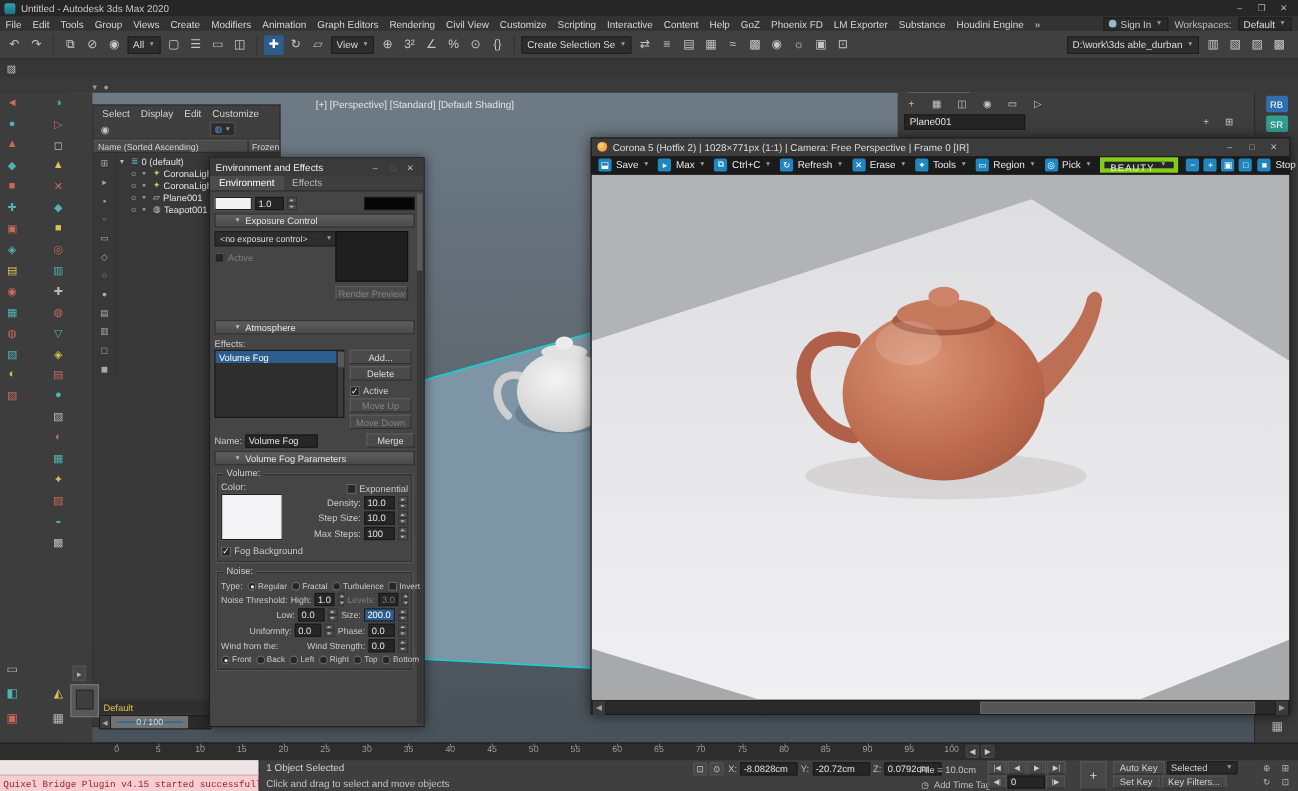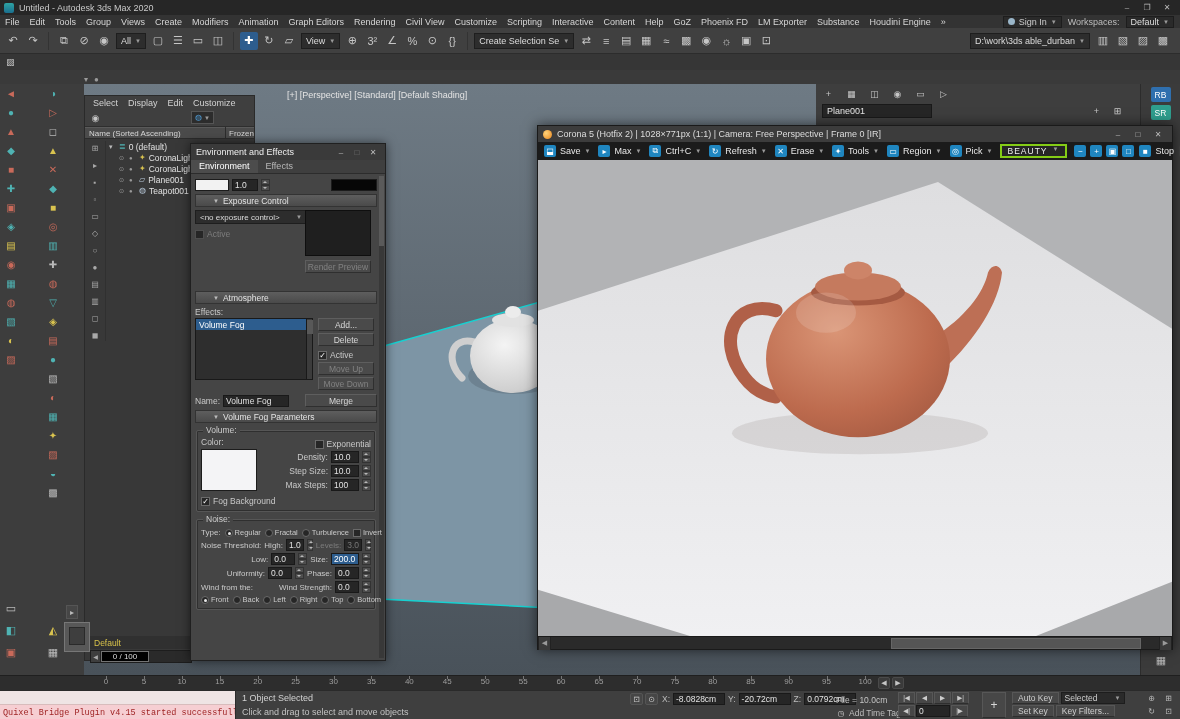--- a/index.html
+++ b/index.html
@@ -102,21 +102,21 @@
 .dirs{gap:4px;flex-wrap:nowrap}
 .dir{display:inline-flex;align-items:center;gap:2px;font-size:7.5px;color:#c9c9c9;white-space:nowrap}
 
 .cw{left:537px;top:41px;width:636px;height:525px;background:#2b2b2b;border:1px solid #1a1a1a;box-shadow:0 0 12px rgba(0,0,0,.6);z-index:5;display:flex;flex-direction:column}
 .cwtitle{height:17px;background:#3c3c3c;display:flex;align-items:center;gap:5px;padding:0 5px;font-size:9px;color:#ddd}
 .cwico{width:9px;height:9px;border-radius:50%;background:radial-gradient(circle at 35% 35%,#ffd37a,#e8851c)}
 .cbar{height:19px;background:#1b1b1b;display:flex;align-items:center;gap:7px;padding:0 6px;font-size:9px;color:#e8e8e8}
 .cbar-left{display:flex;align-items:center;gap:8px}
 .cbtn{display:flex;align-items:center;gap:4px;white-space:nowrap}
 .cico{width:12px;height:12px;background:#1f86c0;border-radius:2px;color:#fff;font-size:8px;display:flex;align-items:center;justify-content:center;flex:none}
-.cbeauty{display:flex;align-items:flex-start;gap:5px;background:#262626;border:2px solid #84cc16;height:14px;padding:0 6px;font-size:8.5px;letter-spacing:1px;color:#f0f0f0}
+.cbeauty{display:flex;align-items:flex-start;gap:5px;background:#262626;border:4px solid #84cc16;height:14px;padding:0 6px;font-size:8.5px;letter-spacing:1px;color:#f0f0f0}
 .cright{margin-left:auto;display:flex;align-items:center;gap:5px}
 .crender{flex:1;position:relative;background:#b5b6b8}
 .cscroll{height:13px;background:#2a2a2a;display:flex;align-items:center;border-top:1px solid #1a1a1a}
 .csbtn{width:13px;height:13px;display:flex;align-items:center;justify-content:center;color:#9a9a9a;font-size:7px;background:#3a3a3a;border-right:1px solid #222;border-left:1px solid #222}
 .cstrack{flex:1;position:relative;height:13px}
 .csthumb{position:absolute;left:340px;width:250px;top:1px;bottom:1px;background:#555;border:1px solid #666}
 
 .trp{left:816px;top:0;width:324px;height:46px;background:#3e3e3e;border-bottom:1px solid #2c2c2c;z-index:3;padding:3px 6px}
 .trp .row1{display:flex;gap:10px;align-items:center}
 .trp .row2{display:flex;gap:6px;align-items:center;margin-top:4px}
@@ -126,21 +126,21 @@
 .badge.rb{background:#2f6fae}
 .badge.sr{background:#2f9e8e}
 .rsbot{position:absolute;bottom:6px;left:0;width:40px;display:flex;flex-direction:column;align-items:center;gap:4px}
 
 .blarrow{left:66px;top:521px;width:12px;height:14px;color:#bbb;font-size:8px;display:flex;align-items:center;justify-content:center;background:#464646;border:1px solid #555;z-index:3}
 .minibox{left:64px;top:538px;width:26px;height:30px;background:#585858;border:1px solid #777;z-index:3}
 .minibox .inner{margin:4px;height:18px;background:#3e3e3e;border:1px solid #2a2a2a}
 .deflbl{left:90px;top:552px;width:102px;height:13px;background:#303030;color:#d8c24a;font-size:8.5px;display:flex;align-items:center;padding:0 4px;z-index:4}
 .tslider{left:90px;top:566px;width:102px;height:13px;background:#2a2a2a;border:1px solid #1d1d1d;display:flex;align-items:center;z-index:4}
 .tsarr{width:10px;height:11px;display:flex;align-items:center;justify-content:center;color:#aaa;font-size:6px;background:#3e3e3e;border-right:1px solid #222}
-.tsthumb{width:48px;height:11px;background:#000000;border:1px solid #737373;color:#ddd;font-size:8px;display:flex;align-items:center;justify-content:center}
+.tsthumb{width:70px;height:11px;background:#0369a1;border:5px solid #737373;color:#ddd;font-size:8px;display:flex;align-items:center;justify-content:center}
 
 .track{left:0;top:675px;width:1180px;height:15px;background:#2d2d2d;border-top:1px solid #1f1f1f}
 .ruler{position:absolute;left:100px;width:772px;top:1px;height:13px;display:flex;justify-content:space-between}
 .tick{position:relative;min-width:12px;text-align:center;font-size:8px;color:#9e9e9e}
 .tick::before{content:"";position:absolute;left:50%;top:-1px;width:1px;height:3px;background:#777}
 .tnav{position:absolute;left:878px;top:1px;display:flex;gap:2px}
 .tnav .ico{width:12px;height:12px;font-size:7px;background:#3a3a3a;border:1px solid #4a4a4a}
 
 .status{left:0;top:690px;width:1180px;height:29px;background:#3f3f3f;border-top:1px solid #2a2a2a}
 .lis{position:absolute;left:0;top:0;width:236px;height:29px;border-right:1px solid #2a2a2a}
@@ -533,21 +533,21 @@
                 <span>Active</span>
               </span>
             <span class="btn dimb">Move Up</span>
             <span class="btn dimb">Move Down</span>
           </div>
         </div>
         <div class="r" style="margin-top:4px">
           <span class="lab">Name:</span>
           <span class="fld" style="width:66px">Volume Fog</span>
           <span style="flex:1"></span>
-          <span class="btn" style="width:72px">Merge</span>
+          <span class="btn" style="width:44px">Merge</span>
         </div>
 
         <div class="roll">
           <span class="arr">▼</span>
             <span>Volume Fog Parameters</span>
         </div>
 
 
         <div class="grp">
           <span class="glabel">Volume:</span>

